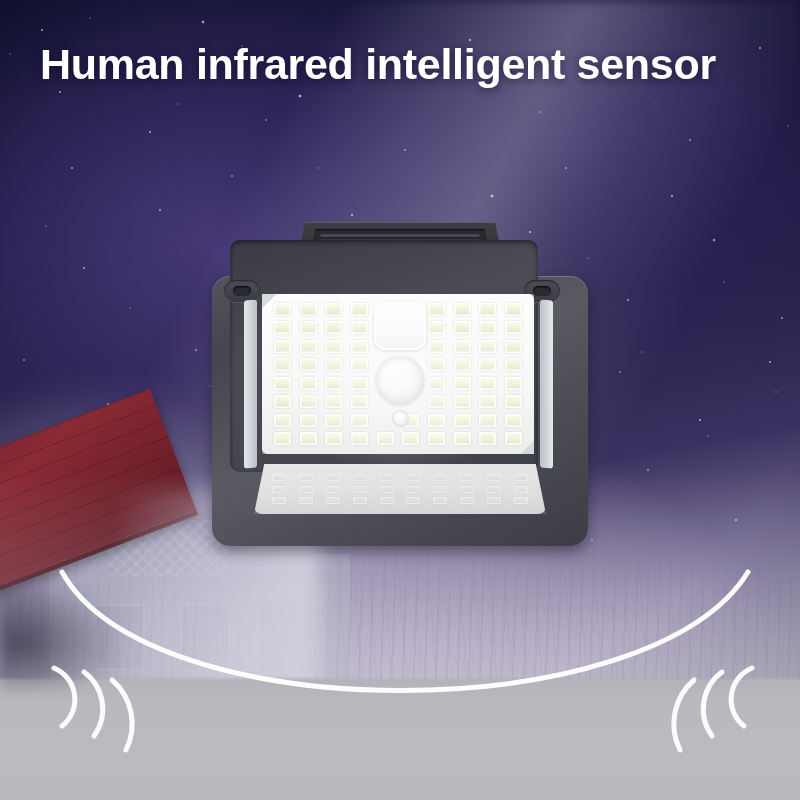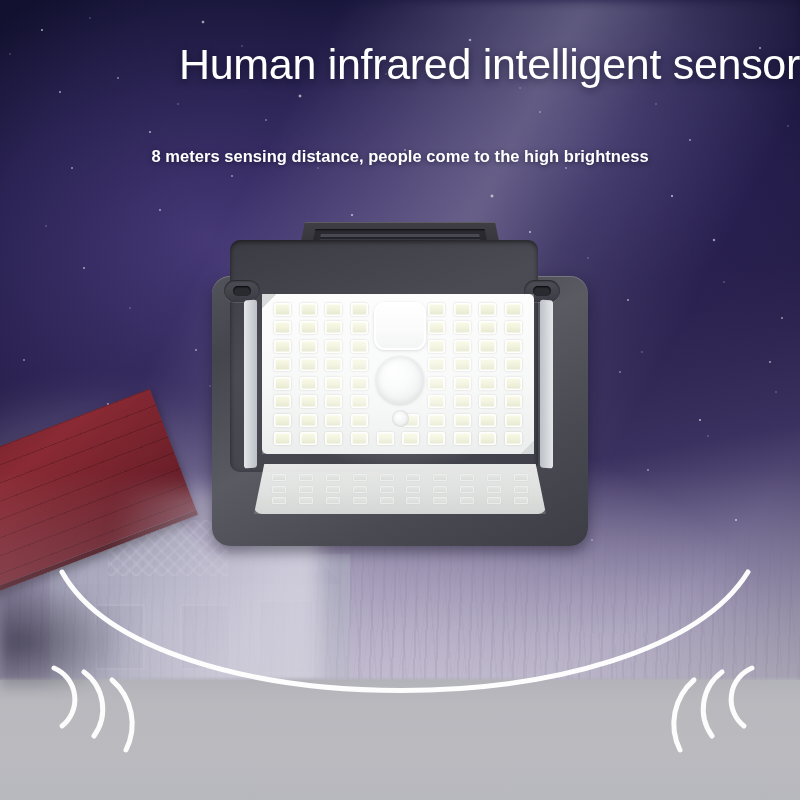--- a/index.html
+++ b/index.html
@@ -255,22 +255,22 @@
   .strip-grid{position:absolute;inset:0;}
   .sled{position:absolute;width:14px;height:7px;border-radius:1.5px;
     background:linear-gradient(to bottom,#f4f5f2,#e4e7e3);
     box-shadow:inset 0 0 0 1px rgba(255,255,255,.9), 0 0 1px rgba(180,185,180,.7);opacity:.85;}
 
   .glow{position:absolute;left:40px;top:50px;width:330px;height:250px;
     background:radial-gradient(ellipse 55% 50% at 50% 45%, rgba(255,255,255,.38) 0%, rgba(255,255,255,0) 70%);
     pointer-events:none;}
 
   
-  .title{position:absolute;left:0;right:0;top:40px;text-align:right;
-    color:#fff;font-size:43px;font-weight:400;letter-spacing:-.3px;
+  .title{position:absolute;left:0;right:0;top:40px;text-align:left;
+    color:#fff;font-size:43px;font-weight:700;letter-spacing:-.3px;
     text-shadow:0 2px 8px rgba(10,8,30,.6);margin-left:40px;}
   .subtitle{position:absolute;left:0;right:0;top:147px;text-align:center;
     color:#fff;font-size:16.5px;font-weight:700;letter-spacing:.05px;
     text-shadow:0 1px 5px rgba(10,8,30,.55);}
 </style>
 </head>
 <body>
 
 <div id="stage">
 
@@ -454,15 +454,14 @@
 
     <g fill="none" stroke="#ffffff" stroke-width="5" stroke-linecap="round" opacity="0.97">
       <path d="M 752 668 A 34 34 0 0 0 744 726"></path>
       <path d="M 722 672 A 46 46 0 0 0 712 736"></path>
       <path d="M 694 680 A 58 58 0 0 0 680 750"></path>
     </g>
   </svg>
 
 
   <div class="title">Human infrared intelligent sensor</div>
-  <div class="subtitle">8 meters sensing distance, people come to the high brightness</div>
 
 </div>
 
 </body></html>

